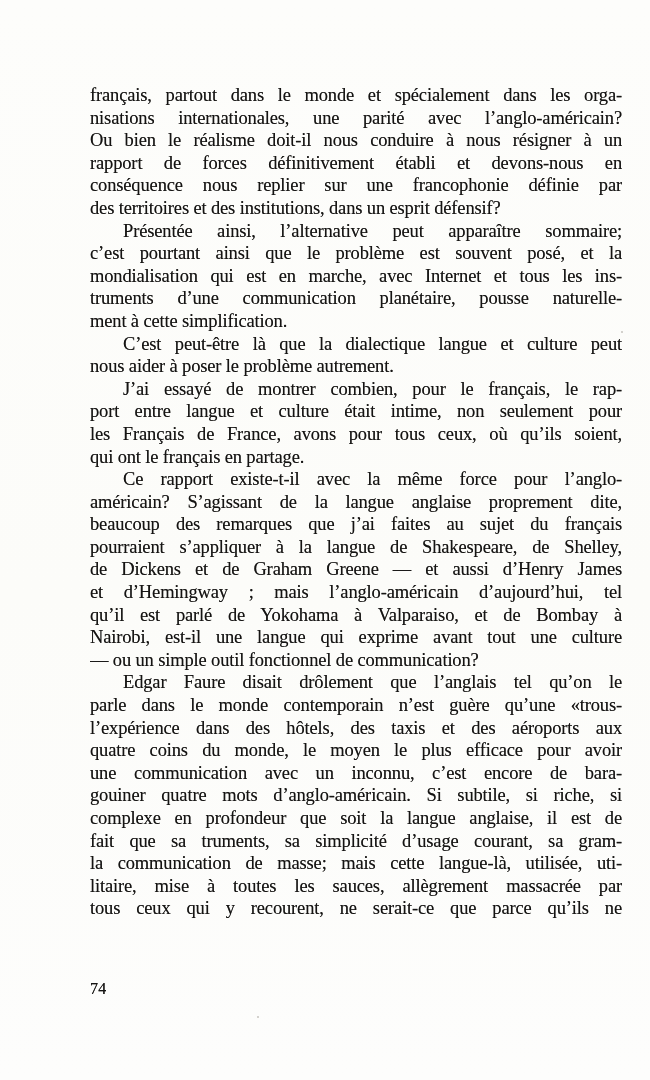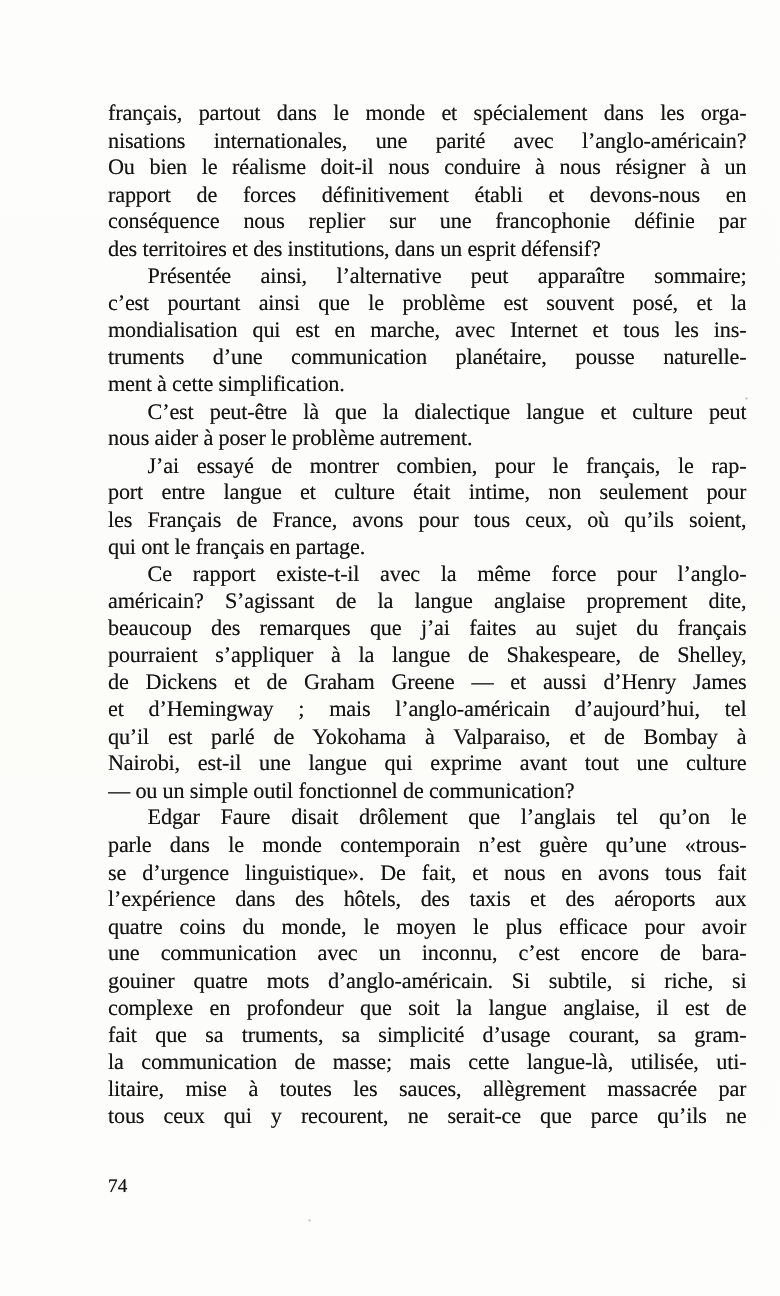--- a/index.html
+++ b/index.html
@@ -105,21 +105,20 @@
         <div class="line">pourraient s’appliquer à la langue de Shakespeare, de Shelley,</div>
         <div class="line">de Dickens et de Graham Greene — et aussi d’Henry James</div>
         <div class="line">et d’Hemingway ; mais l’anglo-américain d’aujourd’hui, tel</div>
         <div class="line">qu’il est parlé de Yokohama à Valparaiso, et de Bombay à</div>
         <div class="line">Nairobi, est-il une langue qui exprime avant tout une culture</div>
         <div class="line parend">— ou un simple outil fonctionnel de communication?</div>
       </div>
       <div class="para">
         <div class="line indent">Edgar Faure disait drôlement que l’anglais tel qu’on le</div>
         <div class="line">parle dans le monde contemporain n’est guère qu’une «trous-</div>
-        <div class="line">se d’urgence linguistique». De fait, et nous en avons tous fait</div>
         <div class="line">l’expérience dans des hôtels, des taxis et des aéroports aux</div>
         <div class="line">quatre coins du monde, le moyen le plus efficace pour avoir</div>
         <div class="line">une communication avec un inconnu, c’est encore de bara-</div>
         <div class="line">gouiner quatre mots d’anglo-américain. Si subtile, si riche, si</div>
         <div class="line">complexe en profondeur que soit la langue anglaise, il est de</div>
         <div class="line">fait que sa truments, sa simplicité d’usage courant, sa gram-</div>
         <div class="line">la communication de masse; mais cette langue-là, utilisée, uti-</div>
         <div class="line">litaire, mise à toutes les sauces, allègrement massacrée par</div>
         <div class="line">tous ceux qui y recourent, ne serait-ce que parce qu’ils ne</div>
       </div>

